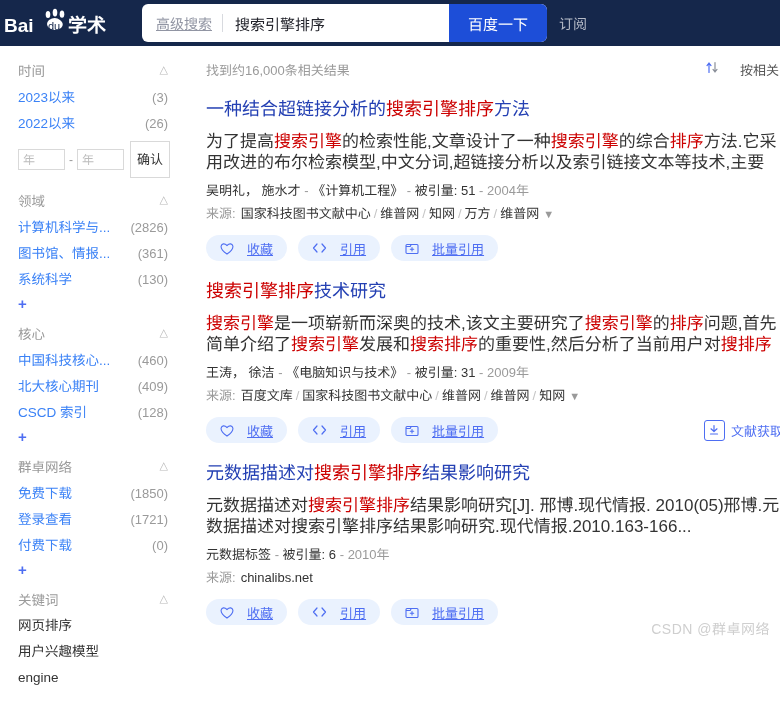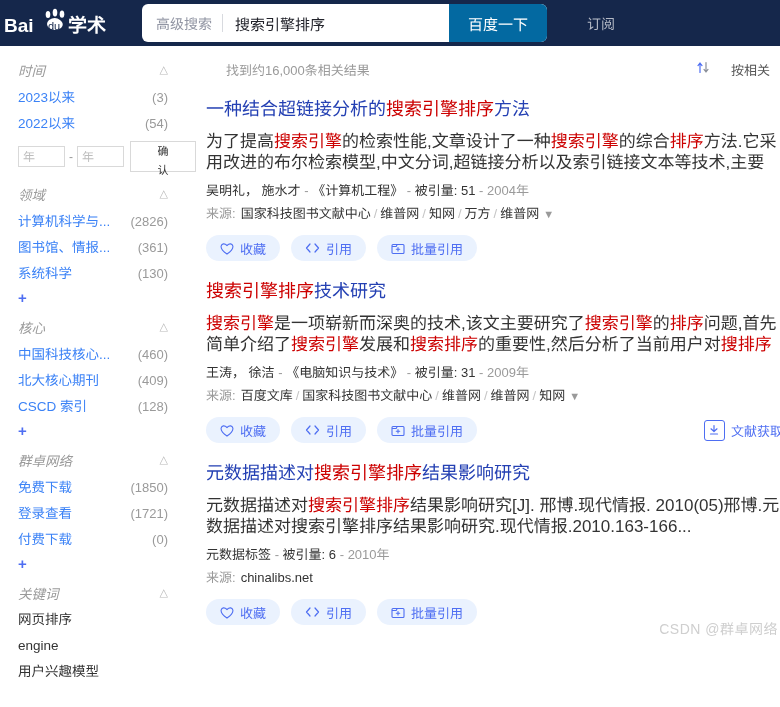--- a/index.html
+++ b/index.html
@@ -48,20 +48,21 @@
     flex: 0 0 auto;
   }
   .adv-search {
     display: flex;
     align-items: center;
     padding: 0 10px 0 14px;
     font-size: 14px;
     color: #9195a3;
     white-space: nowrap;
     cursor: pointer;
+    text-decoration: underline;
   }
   .adv-divider {
     width: 1px;
     background: #d8dadf;
     margin: 10px 0;
     flex: 0 0 auto;
   }
   .search-input {
     flex: 1 1 auto;
     border: none;
@@ -69,34 +70,34 @@
     font-size: 15px;
     color: #22232b;
     padding: 0 10px 0 12px;
     font-family: "Liberation Sans", "DejaVu Sans", sans-serif;
     background: transparent;
     min-width: 0;
   }
   .search-btn {
     flex: 0 0 auto;
     width: 98px;
-    background: #0369a1;
+    background: #1d4ed8;
     color: #ffffff;
     font-size: 15px;
     display: flex;
     align-items: center;
     justify-content: center;
     border: none;
     cursor: pointer;
     font-family: "Liberation Sans", "DejaVu Sans", sans-serif;
   }
   .subscribe {
     color: #b6bbc7;
     font-size: 14px;
-    margin-left: 40px;
+    margin-left: 12px;
     cursor: pointer;
     white-space: nowrap;
   }
 
   
   .page {
     display: flex;
     align-items: flex-start;
     height: 661px;
   }
@@ -112,21 +113,20 @@
   .facet { margin-bottom: 12px; }
   .facet-head {
     display: flex;
     align-items: center;
     justify-content: space-between;
     padding-right: 28px;
     color: #9a9a9a;
     font-size: 13.5px;
     margin-bottom: 8px;
     cursor: pointer;
-    font-style: italic;
   }
   .facet-head .chev {
     color: #b9b9b9;
     font-size: 11px;
     line-height: 1;
     transform: translateY(-1px);
   }
   .facet-item {
     display: flex;
     align-items: baseline;
@@ -170,29 +170,29 @@
     font-size: 12px;
     color: #333;
     padding: 0 4px;
     outline: none;
     background: #fff;
     font-family: "Liberation Sans", "DejaVu Sans", sans-serif;
   }
   .year-input::placeholder { color: #bdbdbd; }
   .year-dash { color: #9a9a9a; margin: 0 4px; font-size: 12px; }
   .year-ok {
-    height: 31px;
+    height: 37px;
     min-width: 40px;
     border: 1px solid #d9d9d9;
     background: #fff;
-    font-size: 11px;
+    font-size: 13px;
     color: #333;
     margin-left: 6px;
     cursor: pointer;
-    padding: 0 23px;
+    padding: 0 4px;
     box-sizing: border-box;
     font-family: "Liberation Sans", "DejaVu Sans", sans-serif;
     line-height: 19px;
   }
   .kw-item {
     color: #333;
     font-size: 13.5px;
     margin-bottom: 8px;
     cursor: pointer;
     line-height: 18px;
@@ -203,24 +203,23 @@
     flex: 1 1 auto;
     padding: 14px 0 0 10px;
     box-sizing: border-box;
     min-width: 0;
     position: relative;
   }
   .results-topbar {
     display: flex;
     align-items: center;
     justify-content: space-between;
-    padding-right: 10px;
+    padding-right: 1px;
     margin-bottom: 18px;
     height: 18px;
-    margin-left: 20px;
   }
   .result-count { color: #9a9a9a; font-size: 13px; }
   .sort-ctrl {
     display: flex;
     align-items: center;
     gap: 22px;
     color: #555;
     font-size: 13px;
     cursor: pointer;
     white-space: nowrap;
@@ -265,30 +264,31 @@
   }
   .result-src .sep { color: #c4c4c4; margin: 0 3px; }
   .result-src .lead { color: #9a9a9a; margin-right: 5px; }
   .result-src .srcitem { color: #333; cursor: pointer; }
   .result-src .chev { color: #9a9a9a; font-size: 11px; margin-left: 4px; }
 
   .actions { display: flex; align-items: center; gap: 11px; }
   .act-btn {
     display: inline-flex;
     align-items: center;
-    gap: 6px;
+    gap: 13px;
     background: #eaf2fe;
     color: #4e6ef2;
     border-radius: 14px;
     height: 26px;
     padding: 0 14px;
     font-size: 13px;
     cursor: pointer;
     box-sizing: border-box;
     white-space: nowrap;
+    text-decoration: underline;
   }
   .act-btn svg { display: block; }
 
   .pdf-badge {
     position: absolute;
     right: -3px;
     display: inline-flex;
     align-items: center;
     gap: 6px;
     color: #4e6ef2;
@@ -302,21 +302,21 @@
     border: 1.5px solid #4e6ef2;
     border-radius: 3px;
     display: inline-flex;
     align-items: center;
     justify-content: center;
     flex: 0 0 auto;
   }
 
   .watermark {
     position: absolute;
-    right: 2px;
+    right: 10px;
     bottom: 4px;
     color: #cfcfcf;
     font-size: 14px;
     letter-spacing: 0.5px;
     user-select: none;
   }
 </style>
 </head>
 <body>
 
@@ -354,21 +354,21 @@
           <div class="facet-head">
             <span>时间</span>
             <span class="chev">△</span>
           </div>
           <div class="facet-item">
             <span class="lbl">2023以来</span>
             <span class="cnt">(3)</span>
           </div>
           <div class="facet-item">
             <span class="lbl">2022以来</span>
-            <span class="cnt">(54)</span>
+            <span class="cnt">(26)</span>
           </div>
           <div class="year-row">
             <input class="year-input" type="text" placeholder="年" style="">
             <span class="year-dash">-</span>
             <input class="year-input" type="text" placeholder="年" style="">
             <button class="year-ok">确认</button>
           </div>
         </div>
         <div class="facet">
           <div class="facet-head">
@@ -428,22 +428,22 @@
           <div class="facet-more">+</div>
         </div>
       </div>
     <div class="facet">
       <div class="facet-head">
         <span>关键词</span>
         <span class="chev">△</span>
       </div>
       <div id="keywords-container">
           <div class="kw-item">网页排序</div>
+          <div class="kw-item">用户兴趣模型</div>
           <div class="kw-item">engine</div>
-          <div class="kw-item">用户兴趣模型</div>
         </div>
     </div>
   </aside>
 
   <main class="results">
     <div class="results-topbar">
       <div class="result-count">找到约16,000条相关结果</div>
       <div class="sort-ctrl">
         <span>
           <svg width="12" height="13" viewBox="0 0 12 13" aria-hidden="true">

